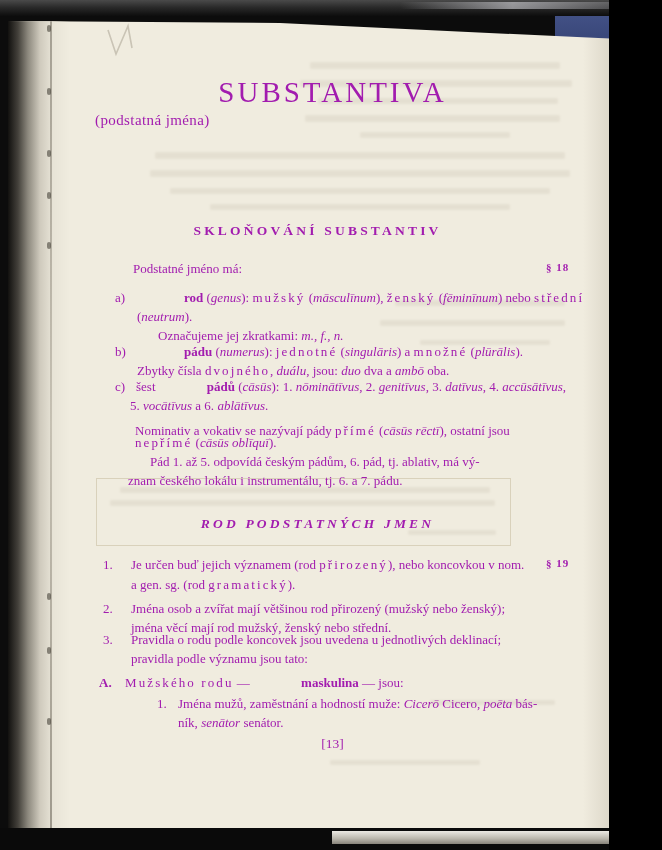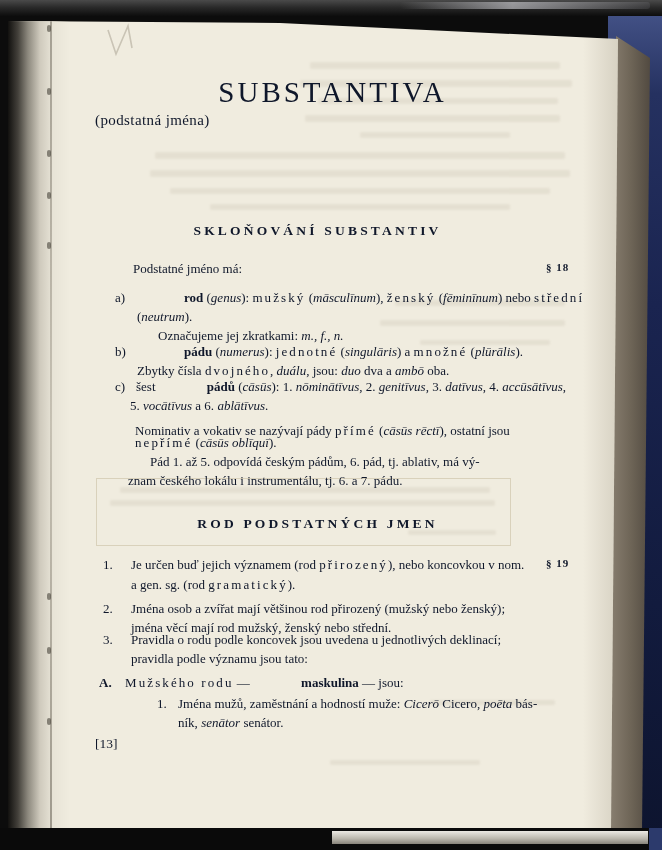--- a/index.html
+++ b/index.html
@@ -1,17 +1,17 @@
 <!DOCTYPE html>
 <html><head>
 <meta charset="utf-8">
 <style>
   html,body{margin:0;padding:0;background:#000;}
-  .scene{position:relative;width:662px;height:850px;background:#0c0c0c;overflow:hidden;
-         font-family:"Liberation Serif","DejaVu Serif",serif;color:#0f172a;}
+  .scene{position:relative;width:609px;height:850px;background:#0c0c0c;overflow:hidden;
+         font-family:"Liberation Serif","DejaVu Serif",serif;color:#a21caf;}
 
   
   .topbar{position:absolute;left:0;top:0;width:662px;height:16px;
           background:linear-gradient(180deg,#4a4a4a 0,#2a2a2a 45%,#0d0d0d 100%);z-index:6;}
   .topbar-hl{position:absolute;left:400px;top:2px;width:250px;height:7px;border-radius:3px;
           background:linear-gradient(90deg,rgba(255,255,255,0),rgba(215,215,220,.6) 45%,rgba(150,150,160,.15));}
   .navy{position:absolute;right:0;top:4px;width:54px;height:846px;
         background:linear-gradient(180deg,#46558a 0,#253160 90px,#1a2450 300px,#121b3e 600px,#0d142e 100%);z-index:1;}
   .edges{position:absolute;left:600px;top:30px;width:56px;height:806px;
          background:linear-gradient(90deg,#958b7c 0,#6e6557 55%,#49423a 100%);
@@ -43,23 +43,23 @@
   .run-b{font-weight:bold;margin-left:48px;}
   .run-i{font-style:italic;}
   .run-sp{letter-spacing:2.1px;}
   .title{position:absolute;left:95px;width:475px;text-align:center;top:76px;
          font-size:29px;letter-spacing:3px;}
   .subtitle{position:absolute;left:95px;width:475px;text-align:left;top:112px;
          font-size:15px;letter-spacing:.4px;}
   .heading{position:absolute;left:80px;width:475px;text-align:center;
          font-size:13.5px;font-weight:bold;letter-spacing:3.2px;}
   .h-decl{top:223px;}
-  .h-gen{top:516px;}
+  .h-gen{top:516px;font-style:italic;}
   .sideref{position:absolute;left:546px;font-size:11px;font-weight:bold;letter-spacing:1px;text-align:right;}
-  .pageno{position:absolute;left:95px;width:475px;top:736px;font-size:13.5px;}
+  .pageno{position:absolute;left:95px;width:475px;text-align:center;top:736px;font-size:13.5px;}
 
   
   .ghost{position:absolute;background:#8d8168;opacity:.11;filter:blur(1.2px);border-radius:2px;}
   .ghost-box{position:absolute;left:96px;top:478px;width:413px;height:66px;
          border:1px solid rgba(165,145,105,.3);}
   .pencil{position:absolute;left:102px;top:22px;opacity:.5;}
 </style>
 </head>
 <body>
 

